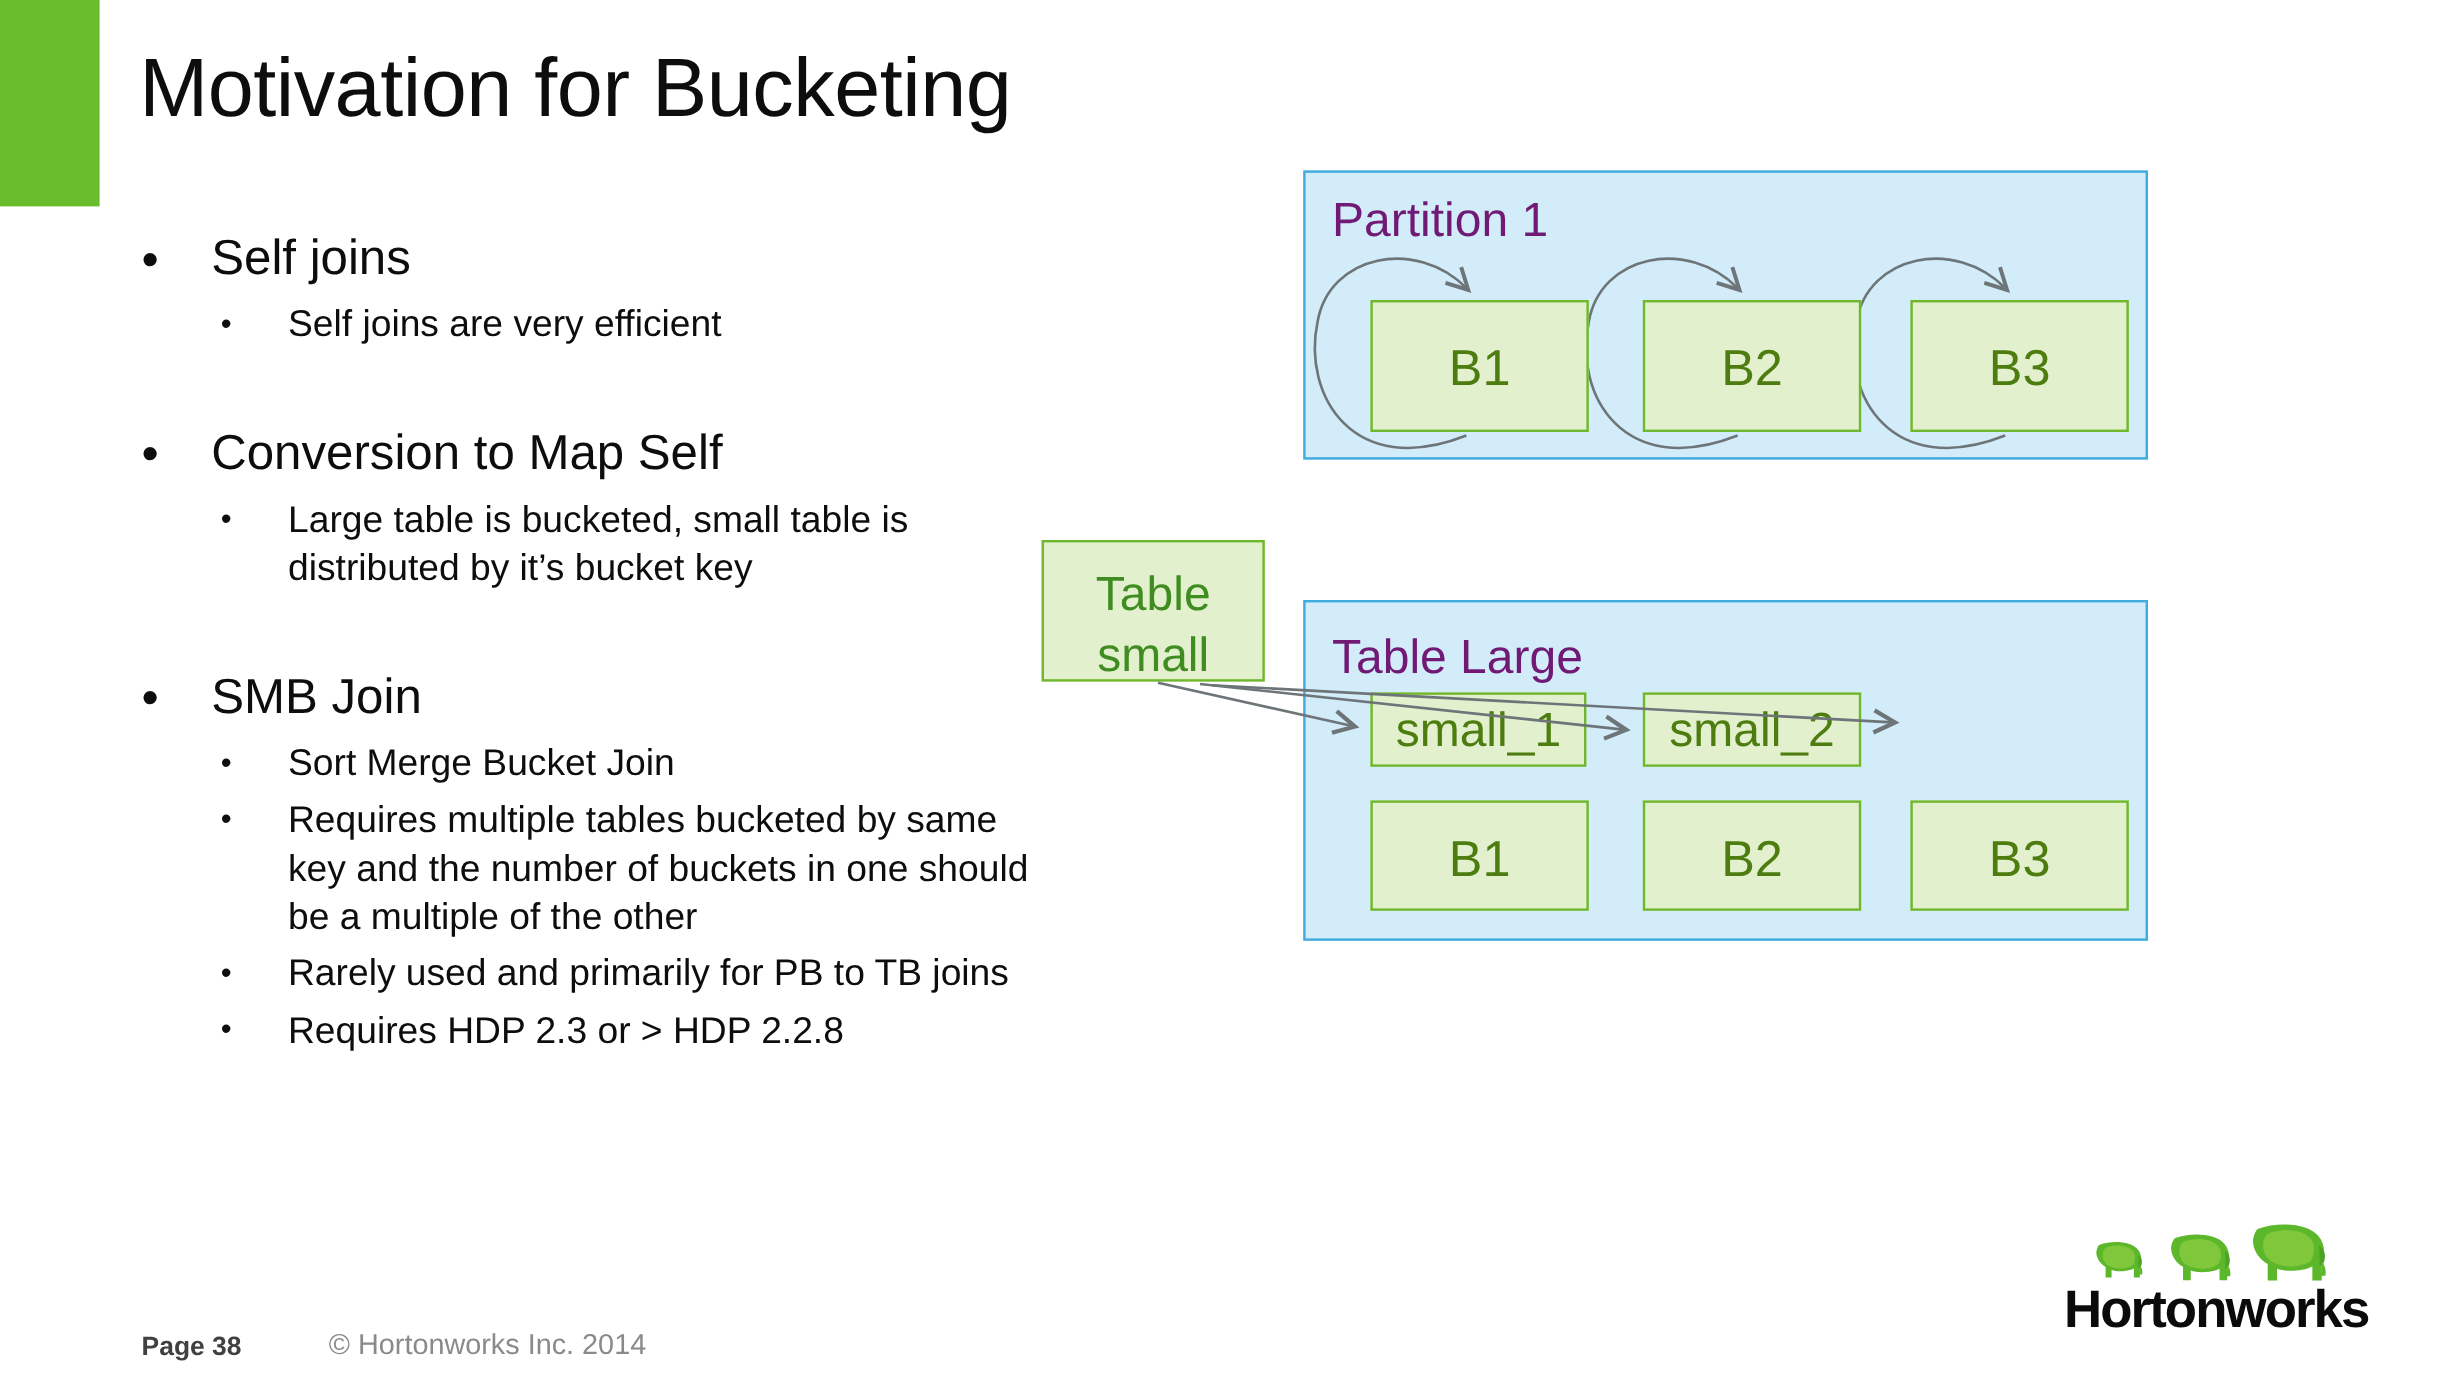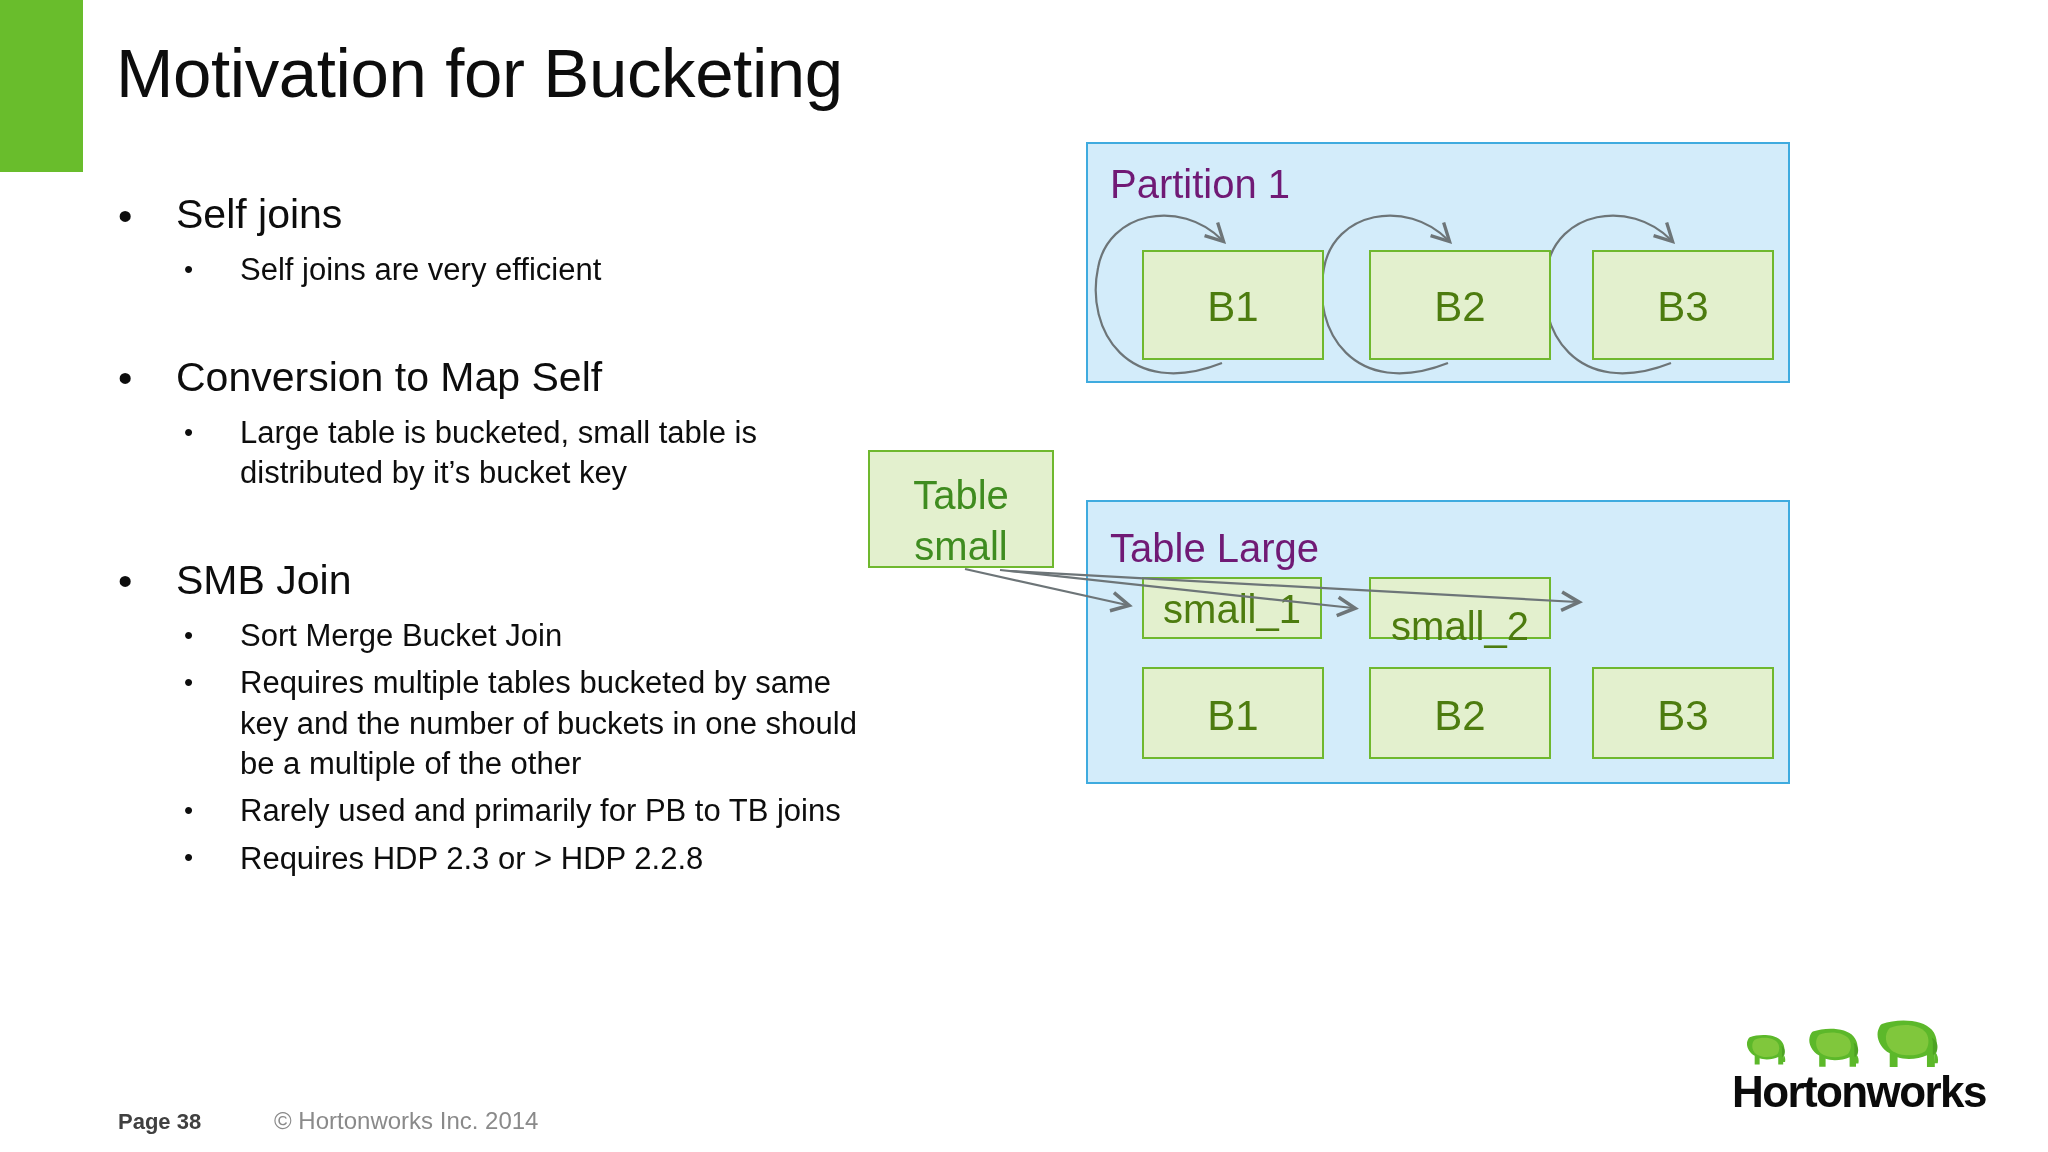--- a/index.html
+++ b/index.html
@@ -166,21 +166,21 @@
   
   #logo {
     position: absolute;
     left: 1716px;
     top: 1020px;
     width: 242px;
     height: 92px;
   }
   #logo-wordmark {
     position: absolute;
-    left: 16px;
+    left: 4px;
     top: 50px;
     font-size: 44px;
     font-weight: bold;
     letter-spacing: -1.6px;
     color: #0b0b0b;
     line-height: 1;
   }
 </style>
 </head>
 <body>
@@ -292,21 +292,21 @@
       <div class="tbl-small-label" style="left:0; right:0; top:69px;">small</div>
     </div>
 
     <div class="panel" style="left:1086px; top:500px; width:704px; height:284px;"></div>
     <div class="panel-label" style="left:1110px; top:528px;">Table Large</div>
 
     <div class="gbox" style="left:1142px; top:577px; width:180px; height:62px;">
       <div class="gbox-label" style="left:-6px; right:-6px; top:10px;">small_1</div>
     </div>
     <div class="gbox" style="left:1369px; top:577px; width:182px; height:62px;">
-      <div class="gbox-label" style="left:-6px; right:-6px; top:10px;margin-top:17px;">small_2</div>
+      <div class="gbox-label" style="left:-6px; right:-6px; top:10px;">small_2</div>
     </div>
 
     <div class="gbox" style="left:1142px; top:667px; width:182px; height:92px;">
       <div class="gbox-label big" style="left:0; right:0; top:26px;">B1</div>
     </div>
     <div class="gbox" style="left:1369px; top:667px; width:182px; height:92px;">
       <div class="gbox-label big" style="left:0; right:0; top:26px;">B2</div>
     </div>
     <div class="gbox" style="left:1592px; top:667px; width:182px; height:92px;">
       <div class="gbox-label big" style="left:0; right:0; top:26px;">B3</div>

